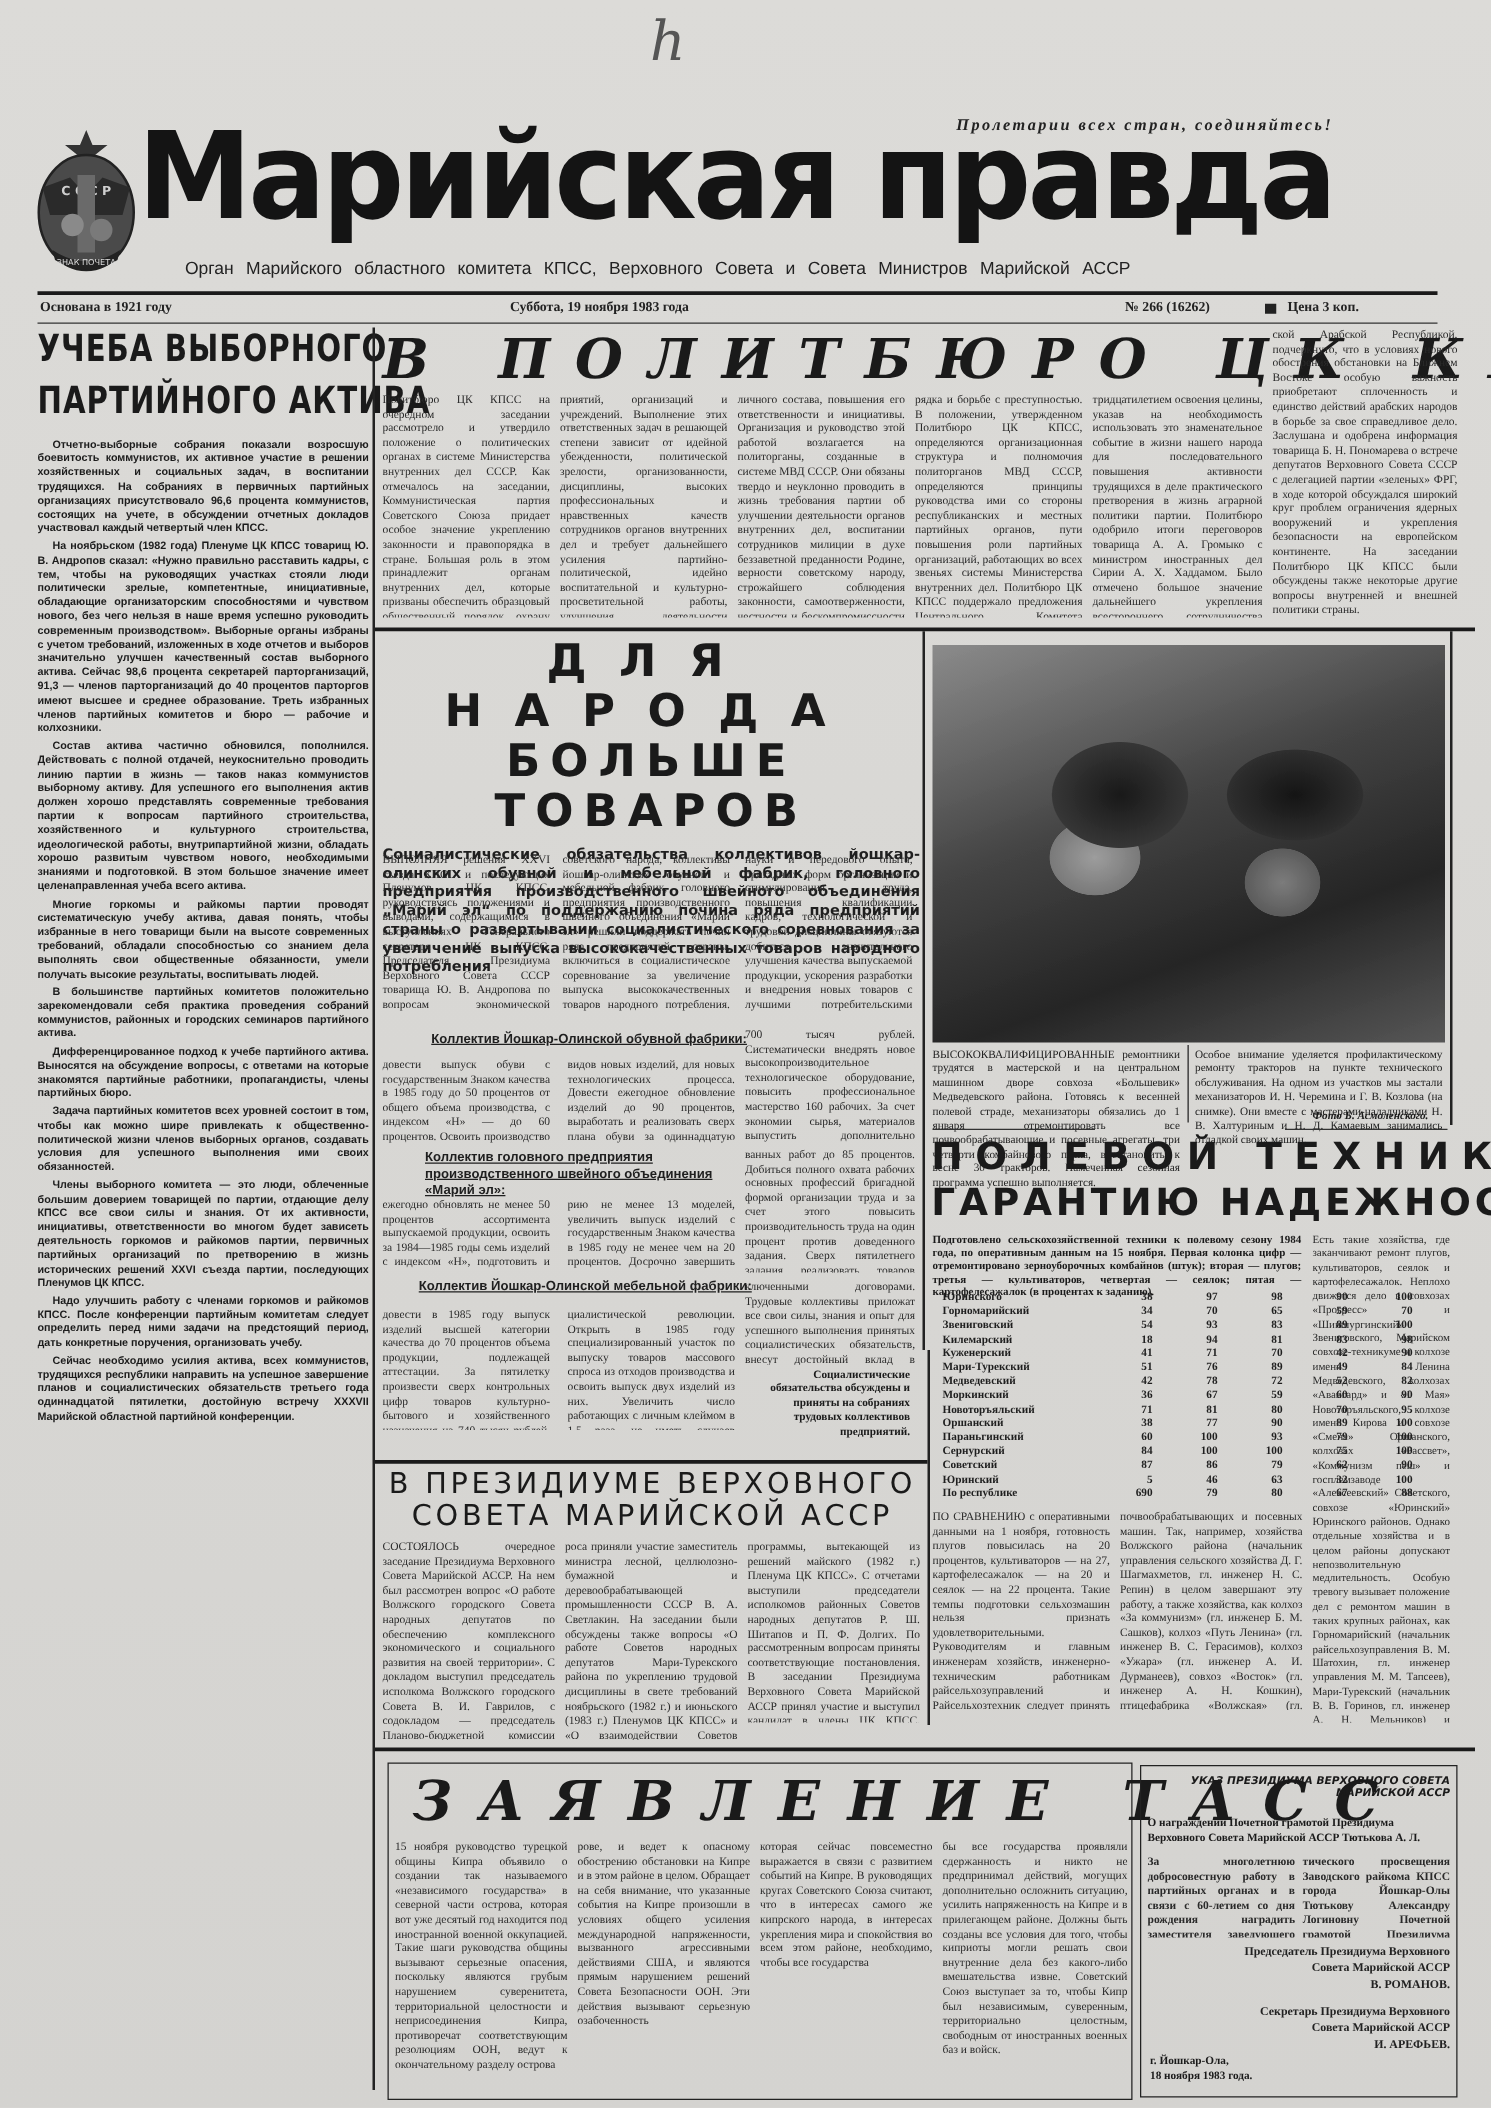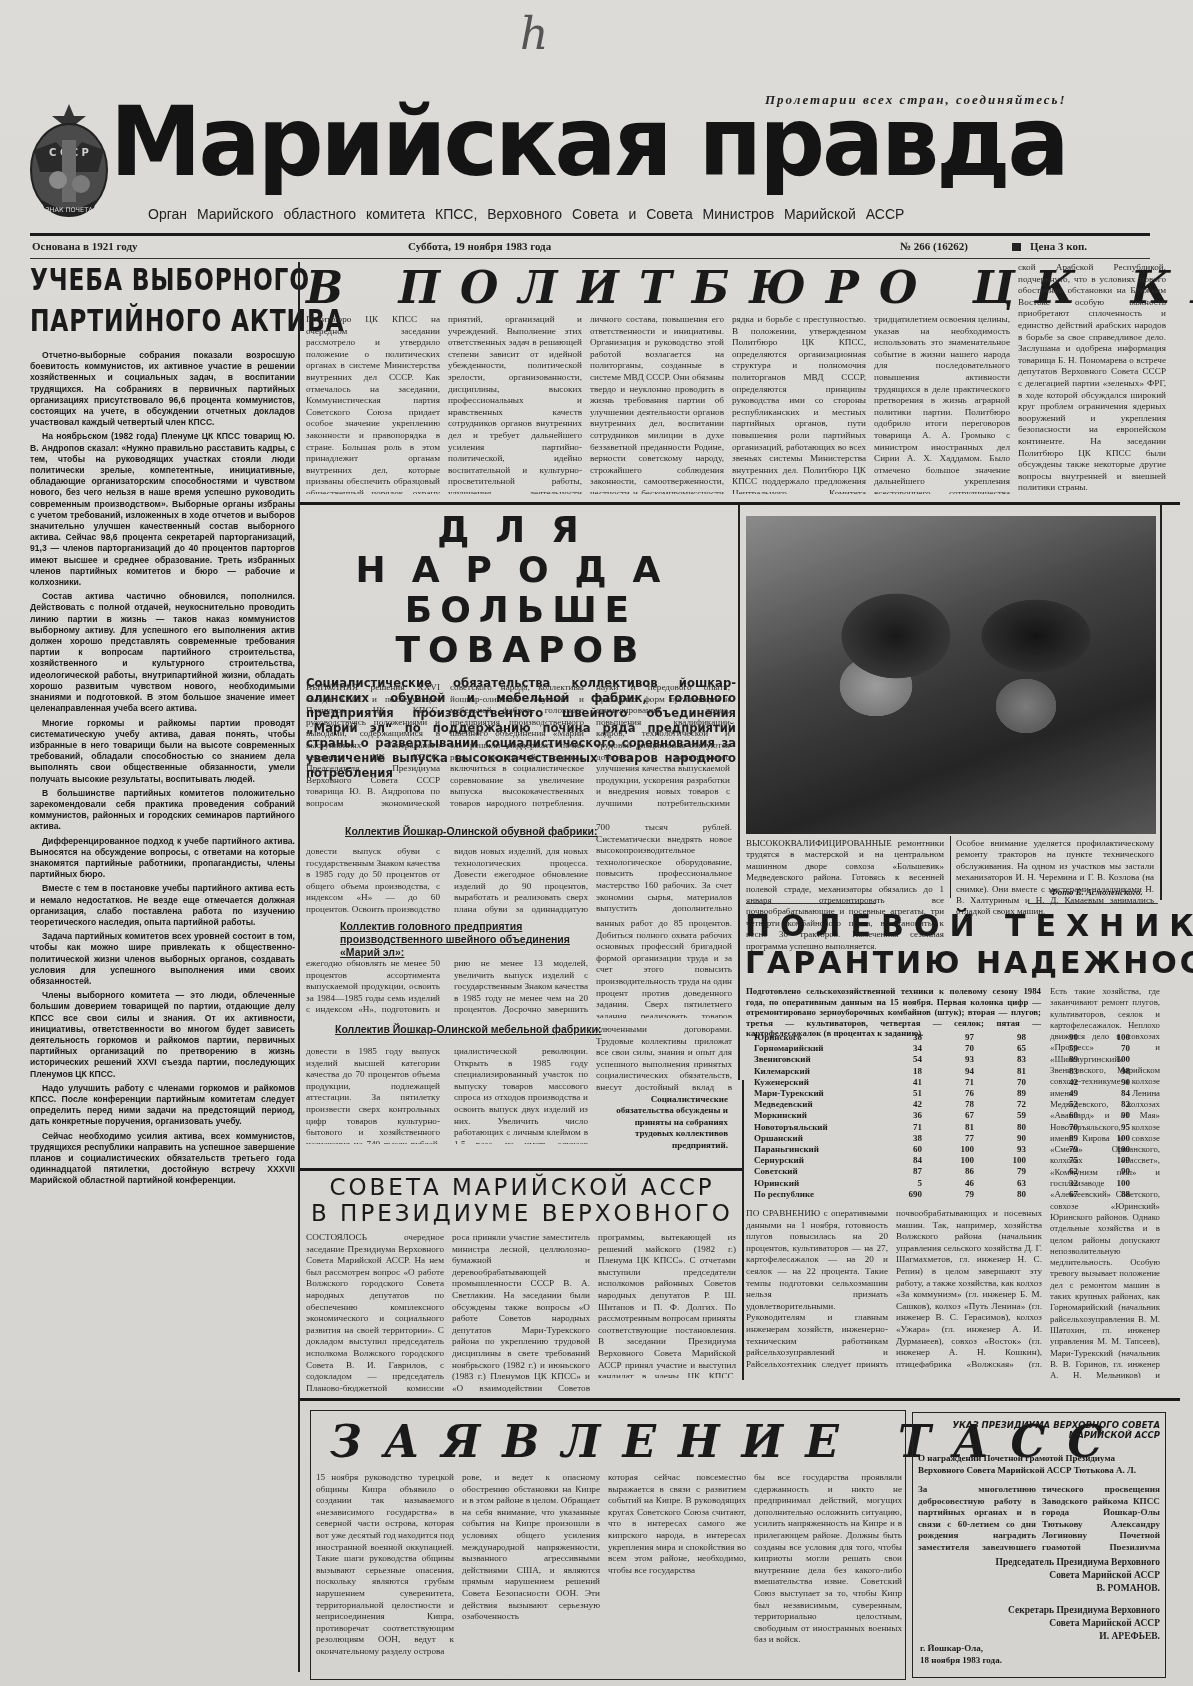--- a/index.html
+++ b/index.html
@@ -73,21 +73,20 @@
   <div class="abs" style="left:30px;top:262px;width:265px;height:1420px;">
     <div class="h-condensed" style="font-size:30px;letter-spacing:1px;transform:scaleX(0.78);white-space:nowrap;">УЧЕБА ВЫБОРНОГО</div>
     <div class="h-condensed" style="font-size:30px;letter-spacing:1px;transform:scaleX(0.78);white-space:nowrap;margin-top:6px;">ПАРТИЙНОГО АКТИВА</div>
     <div class="body-text sans" style="margin-top:12px;height:1330px;">
       <p>Отчетно-выборные собрания показали возросшую боевитость коммунистов, их активное участие в решении хозяйственных и социальных задач, в воспитании трудящихся. На собраниях в первичных партийных организациях присутствовало 96,6 процента коммунистов, состоящих на учете, в обсуждении отчетных докладов участвовал каждый четвертый член КПСС.</p>
       <p>На ноябрьском (1982 года) Пленуме ЦК КПСС товарищ Ю. В. Андропов сказал: «Нужно правильно расставить кадры, с тем, чтобы на руководящих участках стояли люди политически зрелые, компетентные, инициативные, обладающие организаторским способностями и чувством нового, без чего нельзя в наше время успешно руководить современным производством». Выборные органы избраны с учетом требований, изложенных в ходе отчетов и выборов значительно улучшен качественный состав выборного актива. Сейчас 98,6 процента секретарей парторганизаций, 91,3 — членов парторганизаций до 40 процентов парторгов имеют высшее и среднее образование. Треть избранных членов партийных комитетов и бюро — рабочие и колхозники.</p>
       <p>Состав актива частично обновился, пополнился. Действовать с полной отдачей, неукоснительно проводить линию партии в жизнь — таков наказ коммунистов выборному активу. Для успешного его выполнения актив должен хорошо представлять современные требования партии к вопросам партийного строительства, хозяйственного и культурного строительства, идеологической работы, внутрипартийной жизни, обладать хорошо развитым чувством нового, необходимыми знаниями и подготовкой. В этом большое значение имеет целенаправленная учеба всего актива.</p>
       <p>Многие горкомы и райкомы партии проводят систематическую учебу актива, давая понять, чтобы избранные в него товарищи были на высоте современных требований, обладали способностью со знанием дела выполнять свои общественные обязанности, умели получать высокие результаты, воспитывать людей.</p>
       <p>В большинстве партийных комитетов положительно зарекомендовали себя практика проведения собраний коммунистов, районных и городских семинаров партийного актива.</p>
       <p>Дифференцированное подход к учебе партийного актива. Выносятся на обсуждение вопросы, с ответами на которые знакомятся партийные работники, пропагандисты, члены партийных бюро.</p>
-      <p>Вместе с тем в постановке учебы партийного актива есть и немало недостатков. Не везде еще отмечается должная организация, слабо поставлена работа по изучению теоретического наследия, опыта партийной работы.</p>
       <p>Задача партийных комитетов всех уровней состоит в том, чтобы как можно шире привлекать к общественно-политической жизни членов выборных органов, создавать условия для успешного выполнения ими своих обязанностей.</p>
       <p>Члены выборного комитета — это люди, облеченные большим доверием товарищей по партии, отдающие делу КПСС все свои силы и знания. От их активности, инициативы, ответственности во многом будет зависеть деятельность горкомов и райкомов партии, первичных партийных организаций по претворению в жизнь исторических решений XXVI съезда партии, последующих Пленумов ЦК КПСС.</p>
       <p>Надо улучшить работу с членами горкомов и райкомов КПСС. После конференции партийным комитетам следует определить перед ними задачи на предстоящий период, дать конкретные поручения, организовать учебу.</p>
       <p>Сейчас необходимо усилия актива, всех коммунистов, трудящихся республики направить на успешное завершение планов и социалистических обязательств третьего года одиннадцатой пятилетки, достойную встречу XXXVII Марийской областной партийной конференции.</p>
     </div>
   </div>
 
   <div class="vrule" style="left:298px;top:262px;height:1410px;"></div>
 
   <div class="abs" style="left:306px;top:262px;width:870px;height:236px;">
@@ -267,22 +266,22 @@
         </tr>
       </tbody>
   </table>
   <div class="abs body-text" style="left:1050px;top:986px;width:110px;height:392px;font-size:8.8px;line-height:11.3px;">Есть такие хозяйства, где заканчивают ремонт плугов, культиваторов, сеялок и картофелесажалок. Неплохо движется дело в совхозах «Прогресс» и «Шиншургинский» Звениговского, Марийском совхозе-техникуме и колхозе имени Ленина Медведевского, колхозах «Авангард» и «1 Мая» Новоторъяльского, колхозе имени Кирова и совхозе «Смена» Оршанского, колхозах «Рассвет», «Коммунизм пеш» и госплемзаводе «Алексеевский» Советского, совхозе «Юринский» Юринского районов. Однако отдельные хозяйства и в целом районы допускают непозволительную медлительность. Особую тревогу вызывает положение дел с ремонтом машин в таких крупных районах, как Горномарийский (начальник райсельхозуправления В. М. Шатохин, гл. инженер управления М. М. Тапсеев), Мари-Турекский (начальник В. В. Горинов, гл. инженер А. Н. Мельников) и Моркинский (начальник В. Ф. Подузов, гл. инженер А. С. Голубев). Долг сельских механизаторов, инженерно-технических служб хозяйств и Райсельхозтехник — своевременно выполнить обязательства по образцовой подготовке техники к полевым работам 1984 года.</div>
   <div class="abs body-text" style="left:746px;top:1208px;width:142px;height:160px;">ПО СРАВНЕНИЮ с оперативными данными на 1 ноября, готовность плугов повысилась на 20 процентов, культиваторов — на 27, картофелесажалок — на 20 и сеялок — на 22 процента. Такие темпы подготовки сельхозмашин нельзя признать удовлетворительными. Руководителям и главным инженерам хозяйств, инженерно-техническим работникам райсельхозуправлений и Райсельхозтехник следует принять дополнительные меры по мобилизации людей на подготовку техники. Вместе с тем в отдельных хозяйствах много забот проявляется о подготовке всех</div>
   <div class="abs body-text" style="left:896px;top:1208px;width:146px;height:160px;">почвообрабатывающих и посевных машин. Так, например, хозяйства Волжского района (начальник управления сельского хозяйства Д. Г. Шагмахметов, гл. инженер Н. С. Репин) в целом завершают эту работу, а также хозяйства, как колхоз «За коммунизм» (гл. инженер Б. М. Сашков), колхоз «Путь Ленина» (гл. инженер В. С. Герасимов), колхоз «Ужара» (гл. инженер А. И. Дурманеев), совхоз «Восток» (гл. инженер А. Н. Кошкин), птицефабрика «Волжская» (гл. инженер А. Е. Иванов) практически завершили ремонт всех почвообрабатывающих и посевных машин.</div>
   <div class="vrule" style="left:742px;top:1080px;height:300px;width:2px;"></div>
 
   <div class="rule-thick" style="left:300px;top:1168px;width:442px;"></div>
   <div class="abs" style="left:306px;top:1174px;width:432px;">
+    <div style="font-family:'DejaVu Sans',sans-serif;font-size:23px;letter-spacing:3px;text-align:center;line-height:26px;">В ПРЕЗИДИУМЕ ВЕРХОВНОГО</div>
     <div style="font-family:'DejaVu Sans',sans-serif;font-size:23px;letter-spacing:3px;text-align:center;line-height:26px;">СОВЕТА МАРИЙСКОЙ АССР</div>
-    <div style="font-family:'DejaVu Sans',sans-serif;font-size:23px;letter-spacing:3px;text-align:center;line-height:26px;">В ПРЕЗИДИУМЕ ВЕРХОВНОГО</div>
   </div>
   <div class="abs body-text" style="left:306px;top:1232px;width:138px;height:160px;">СОСТОЯЛОСЬ очередное заседание Президиума Верховного Совета Марийской АССР. На нем был рассмотрен вопрос «О работе Волжского городского Совета народных депутатов по обеспечению комплексного экономического и социального развития на своей территории». С докладом выступил председатель исполкома Волжского городского Совета В. И. Гаврилов, с содокладом — председатель Планово-бюджетной комиссии Верховного Совета Марийской АССР А. А. Смирнов. В обсуждении данного воп-</div>
   <div class="abs body-text" style="left:452px;top:1232px;width:138px;height:160px;">роса приняли участие заместитель министра лесной, целлюлозно-бумажной и деревообрабатывающей промышленности СССР В. А. Светлакин. На заседании были обсуждены также вопросы «О работе Советов народных депутатов Мари-Турекского района по укреплению трудовой дисциплины в свете требований ноябрьского (1982 г.) и июньского (1983 г.) Пленумов ЦК КПСС» и «О взаимодействии Советов народных депутатов и профсоюзных организаций Оршанского района в осуществлении социальной</div>
   <div class="abs body-text" style="left:598px;top:1232px;width:138px;height:146px;">программы, вытекающей из решений майского (1982 г.) Пленума ЦК КПСС». С отчетами выступили председатели исполкомов районных Советов народных депутатов Р. Ш. Шитапов и П. Ф. Долгих. По рассмотренным вопросам приняты соответствующие постановления. В заседании Президиума Верховного Совета Марийской АССР принял участие и выступил кандидат в члены ЦК КПСС, первый секретарь Марийского обкома партии Г. А. Посибеев.</div>
 
   <div class="rule-thick" style="left:300px;top:1398px;width:880px;"></div>
 
   <div class="box" style="left:310px;top:1410px;width:596px;height:270px;"></div>
   <div class="abs h-italic" style="left:330px;top:1416px;font-size:44px;letter-spacing:22px;white-space:nowrap;">ЗАЯВЛЕНИЕ ТАСС</div>
   <div class="abs body-text" style="left:316px;top:1472px;width:138px;height:204px;">15 ноября руководство турецкой общины Кипра объявило о создании так называемого «независимого государства» в северной части острова, которая вот уже десятый год находится под иностранной военной оккупацией. Такие шаги руководства общины вызывают серьезные опасения, поскольку являются грубым нарушением суверенитета, территориальной целостности и неприсоединения Кипра, противоречат соответствующим резолюциям ООН, ведут к окончательному разделу острова</div>

